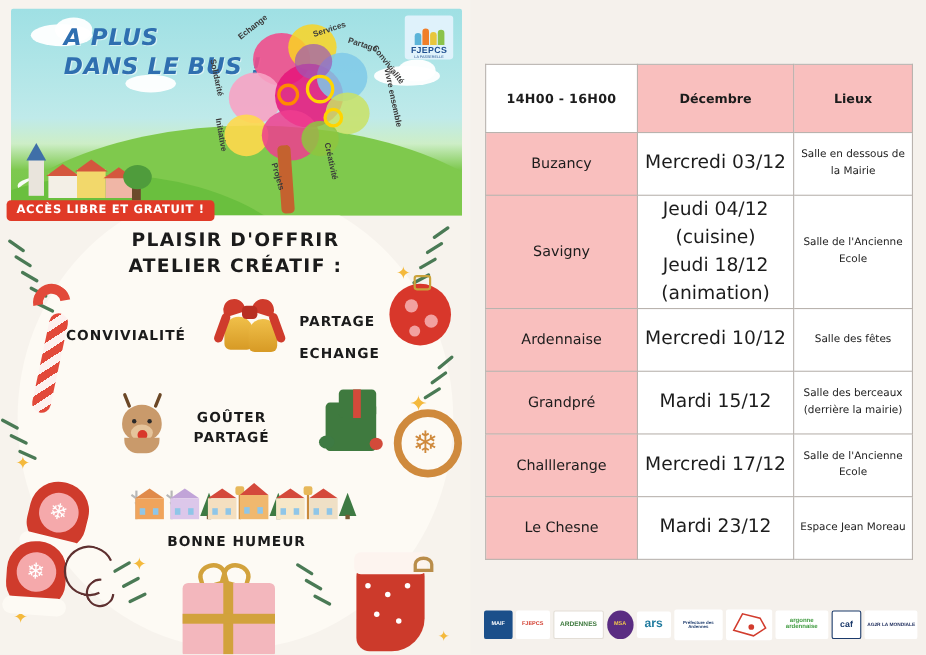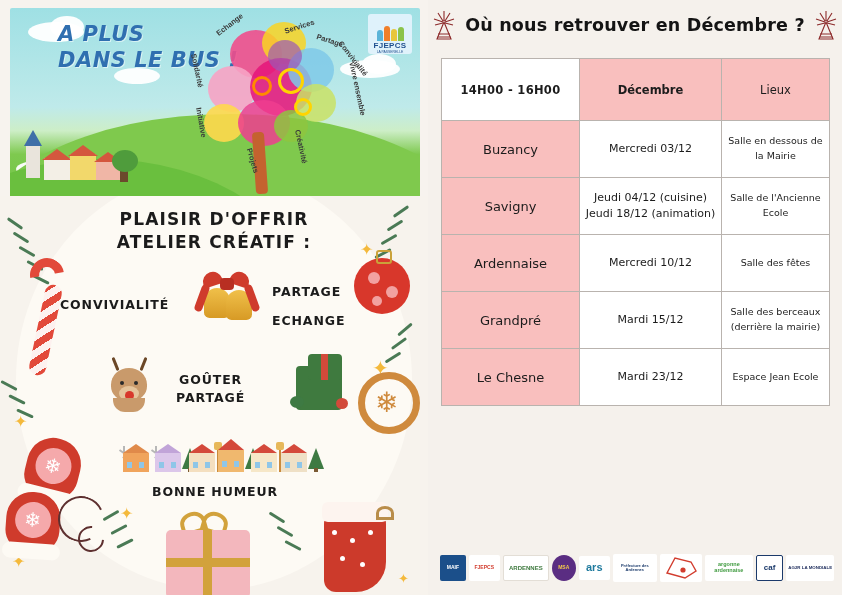--- a/index.html
+++ b/index.html
@@ -176,23 +176,23 @@
     position: absolute; left: 13px; top: 58px; width: 388px;
     border-collapse: collapse; table-layout: fixed;
     background: #fff;
   }
   table.sched td, table.sched th {
     border: 1px solid #b9b3ae; vertical-align: middle; text-align: center;
     font-family: "DejaVu Sans", sans-serif; color: #1c1c1c;
   }
   th.c-time { width: 138px; background: #fff; font-size: 11.5px; font-weight: 700; height: 62px; letter-spacing: .3px; }
   th.c-mois { width: 142px; background: #f9bfbe; font-size: 11.5px; font-weight: 700; }
-  th.c-lieu { width: 108px; background: #f9bfbe; font-size: 11.5px; font-weight: 400; }
+  th.c-lieu { width: 108px; background: #f9bfbe; font-size: 11.5px; font-weight: 700; }
   td.town { background: #f9bfbe; font-size: 13px; font-weight: 400; height: 57px; }
-  td.date { background: #fff; font-size: 11px; line-height: 1.5; }
+  td.date { background: #fff; font-size: 17px; line-height: 1.5; }
   td.place { background: #fff; font-size: 9.5px; line-height: 1.55; padding: 2px 4px; }
 
   .contact {
     position: absolute; left: 32px; top: 487px; display: flex; align-items: center; gap: 11px;
   }
   .bus-ico { width: 27px; height: 27px; }
   .contact .lines {
     font-family: "DejaVu Sans", sans-serif; font-weight: 700; font-size: 11.5px;
     line-height: 1.42; color: #111;
   }
@@ -281,20 +281,21 @@
       <div class="family">
         <i style="width:8px;height:26px;"></i>
         <i style="width:9px;height:38px;"></i>
         <i style="width:12px;height:44px;"></i>
         <i style="width:9px;height:34px;"></i>
         <i style="width:8px;height:28px;"></i>
       </div>
 
     </div>
 
+    <div class="freebadge">ACCÈS LIBRE ET GRATUIT !</div>
 
     <div class="xmas">
       <div class="xmas-oval"></div>
 
       <div class="deco" style="left:2px;top:16px;width:70px;height:80px;">
         <div class="needle" style="left:4px;top:10px;transform:rotate(35deg);"></div>
         <div class="needle" style="left:10px;top:24px;transform:rotate(32deg);"></div>
         <div class="needle" style="left:16px;top:38px;transform:rotate(30deg);"></div>
         <div class="needle" style="left:24px;top:52px;transform:rotate(28deg);"></div>
         <div class="needle" style="left:30px;top:66px;transform:rotate(26deg);"></div>
@@ -496,37 +497,20 @@
       <div class="xword w-gout" style="left:176px;top:176px;text-align:center;">
         <div>GOÛTER</div>
         <div style="margin-top:3px;">PARTAGÉ</div>
       </div>
       <div class="xword w-bonne">BONNE HUMEUR</div>
     </div>
   </div>
 
   <div class="right">
 
-    <div class="rtitle-row">
-      <svg class="spark" viewBox="0 0 26 34">
-        <g stroke="#8c2a2a" stroke-width="1.1" fill="none">
-          <path d="M13 3 L13 13 M7 5 L12 13 M19 5 L14 13 M3 11 L12 14 M23 11 L14 14 M4 17 L12 15 M22 17 L14 15"></path>
-          <path d="M13 14 L6 31 L20 31 Z"></path>
-          <path d="M7 26 L19 26 M6.5 29 L19.5 29"></path>
-        </g>
-      </svg>
-      <div class="rtitle">Où nous retrouver en Décembre ?</div>
-      <svg class="spark" viewBox="0 0 26 34">
-        <g stroke="#8c2a2a" stroke-width="1.1" fill="none">
-          <path d="M13 3 L13 13 M7 5 L12 13 M19 5 L14 13 M3 11 L12 14 M23 11 L14 14 M4 17 L12 15 M22 17 L14 15"></path>
-          <path d="M13 14 L6 31 L20 31 Z"></path>
-          <path d="M7 26 L19 26 M6.5 29 L19.5 29"></path>
-        </g>
-      </svg>
-    </div>
 
     <table class="sched">
       <thead>
         <tr>
           <th class="c-time">14H00 - 16H00</th>
           <th class="c-mois">Décembre</th>
           <th class="c-lieu">Lieux</th>
         </tr>
       </thead>
       <tbody>
@@ -544,23 +528,28 @@
             <td class="town">Ardennaise</td>
             <td class="date">Mercredi 10/12</td>
             <td class="place">Salle des fêtes</td>
           </tr>
           <tr>
             <td class="town">Grandpré</td>
             <td class="date">Mardi 15/12</td>
             <td class="place">Salle des berceaux (derrière la mairie)</td>
           </tr>
           <tr>
+            <td class="town">Challlerange</td>
+            <td class="date">Mercredi 17/12</td>
+            <td class="place">Salle de l'Ancienne Ecole</td>
+          </tr>
+          <tr>
             <td class="town">Le Chesne</td>
             <td class="date">Mardi 23/12</td>
-            <td class="place">Espace Jean Ecole</td>
+            <td class="place">Espace Jean Moreau</td>
           </tr>
         </tbody>
     </table>
 
 
     <div class="logos">
       <div class="logo" style="width:28px;height:26px;background:#1b4f8a;">
         <span class="t" style="color:#fff;">MAIF</span>
       </div>
       <div class="logo" style="width:34px;height:26px;">

